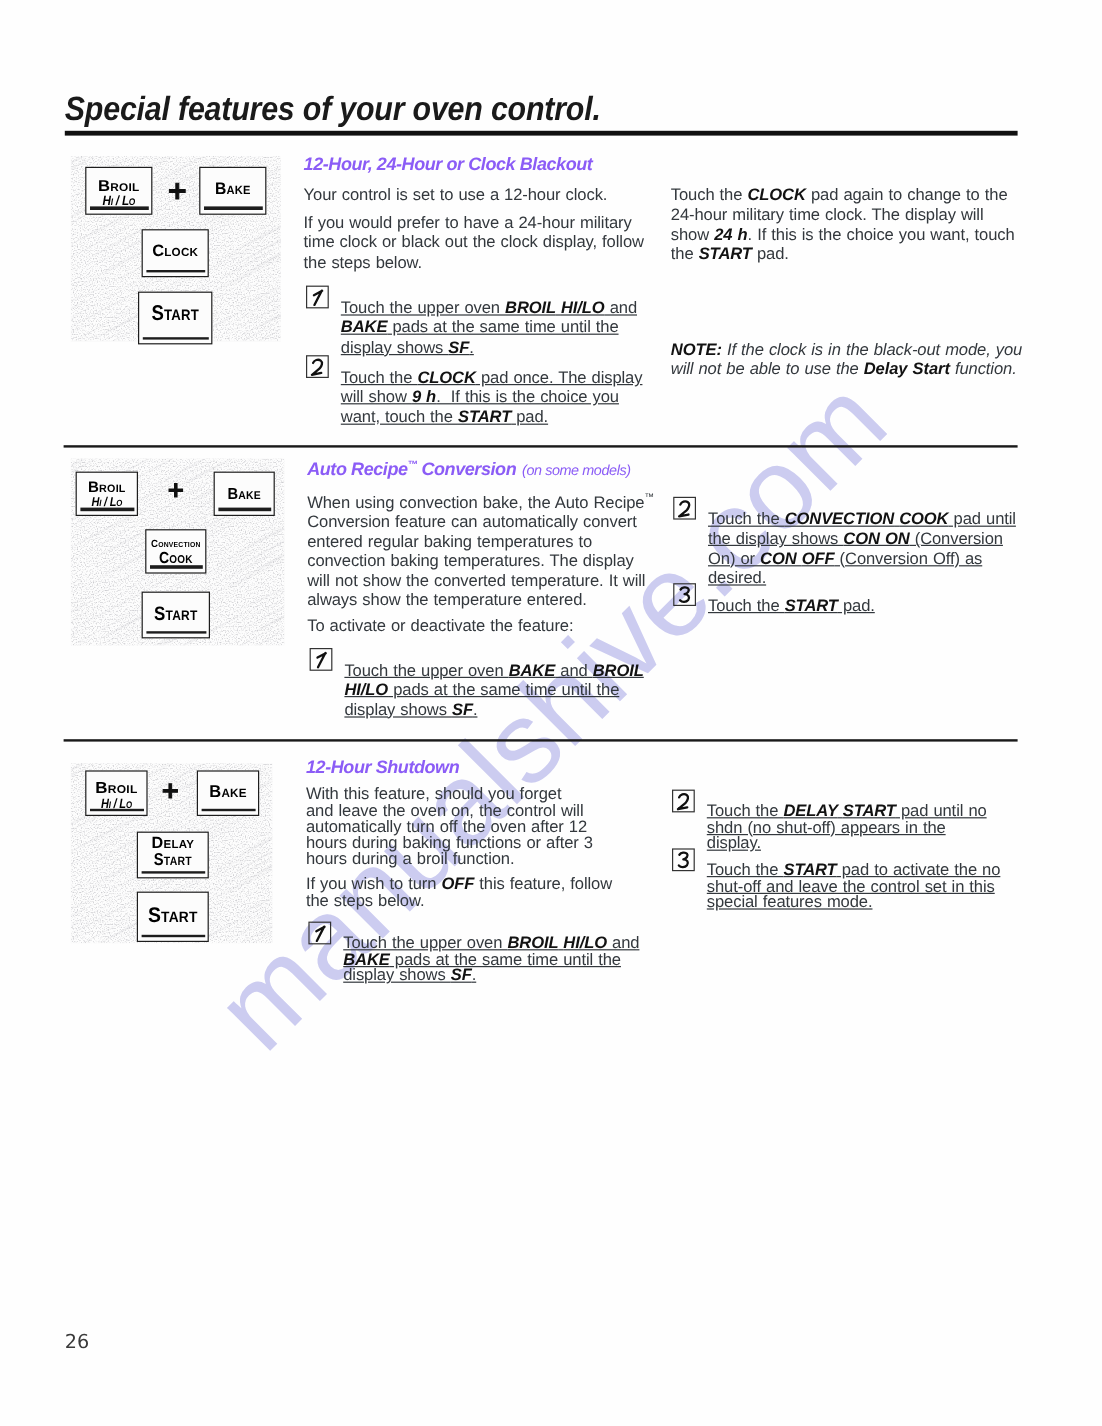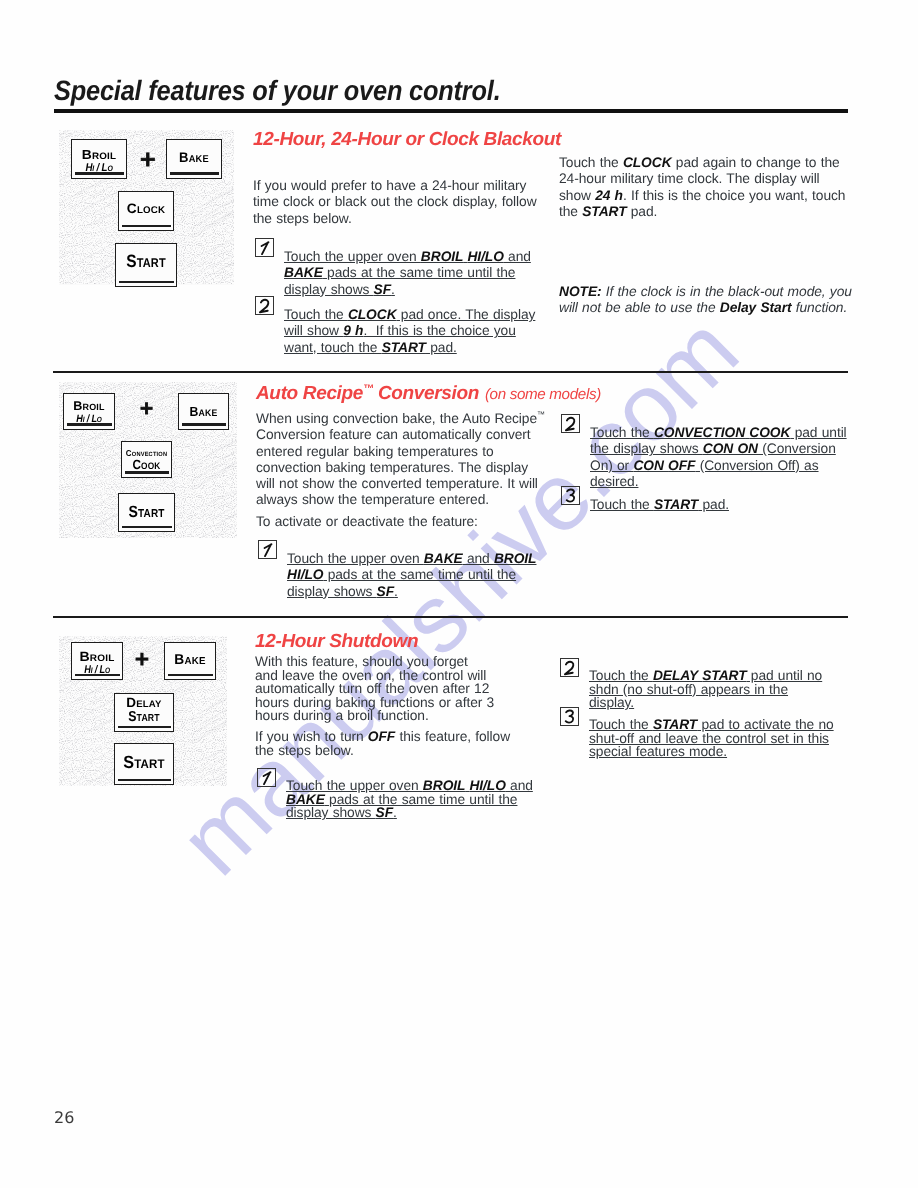--- a/index.html
+++ b/index.html
@@ -20,21 +20,21 @@
   
   .btn{position:absolute;background:#fcfcfc;border:1.6px solid #1d1d1d;box-sizing:border-box;overflow:hidden;}
   .btn .bar{position:absolute;left:2.5px;right:2.5px;bottom:2.6px;height:2.6px;background:#1d1d1d;}
   .btn .lbl{position:absolute;left:0;right:0;text-align:center;transform-origin:center;}
   .sc{font-weight:bold;letter-spacing:0.2px;}
   .sc .c{font-size:1em;}
   .sc .s{font-size:0.71em;}
   .plus{position:absolute;font-weight:bold;color:#111;line-height:1;font-family:"DejaVu Sans",sans-serif;-webkit-text-stroke:0.9px #111;}
 
   
-  .sect-h{position:absolute;font-style:italic;font-weight:bold;color:#ef4444;white-space:nowrap;font-size:19px;letter-spacing:-0.35px;}
+  .sect-h{position:absolute;font-style:italic;font-weight:bold;color:#8b5cf6;white-space:nowrap;font-size:15px;letter-spacing:-0.35px;}
   .sect-h .sub{font-weight:normal;font-size:0.80em;font-style:italic;margin-left:1px;}
   .tx{position:absolute;margin:0;color:#33383d;font-size:13.8px;line-height:16.3px;letter-spacing:-0.08px;word-spacing:0.5px;white-space:nowrap;}
   .tx b{color:#121212;font-weight:bold;font-style:italic;}
   .tx.t3{line-height:13.6px;}
   sup.tm{font-size:0.58em;vertical-align:super;line-height:0;letter-spacing:0;margin-right:-1px;}
   .step{position:absolute;}
   .step .bx{position:absolute;left:1.5px;top:0.5px;width:19.5px;height:19.5px;border:1.4px solid #333;box-sizing:border-box;background:transparent;}
   .step .bx svg{position:absolute;left:0;top:0;width:100%;height:100%;}
   .step .bx path{fill:none;stroke:#111;stroke-width:1.75;stroke-linecap:round;stroke-linejoin:round;}
   .step .bd{position:absolute;left:31px;top:12px;display:block;text-decoration:underline;}
@@ -85,20 +85,23 @@
     <span class="bar"></span>
   </div>
   <div class="btn" style="left:115px;top:243px;width:62px;height:44px;">
     <span class="lbl sc" style="font-size:17.8px;top:7.2px;transform:scaleX(0.87);"><span class="c">S</span><span class="s">TART</span></span>
     <span class="bar"></span>
   </div>
 
   <div class="sect-h" style="left:253px;top:129px;">
     <span>12-Hour, 24-Hour or Clock Blackout</span>
   </div>
+  <div class="tx" style="left:253px;top:155px;width:280px;">
+    <span>Your control is set to use a 12-hour clock.</span>
+  </div>
   <div class="tx" style="left:253px;top:178px;width:288px;">
     <span>If you would prefer to have a 24-hour military<br>time clock or black out the clock display, follow<br>the steps below.</span>
   </div>
 
   <div class="step tx" style="left:253px;top:237px;width:285px;">
     <span class="bx"><span><svg viewBox="0 0 15 16">
             <path d="M4.6 6.4 L10.9 3.0 M10.6 2.9 L5.0 13.8"></path>
           </svg></span></span>
     <span class="bd">Touch the upper oven <b><b>BROIL</b> <b>HI/LO</b></b> and<br><b>BAKE</b> pads at the same time until the<br>display shows <b>SF</b>.</span>
   </div>

